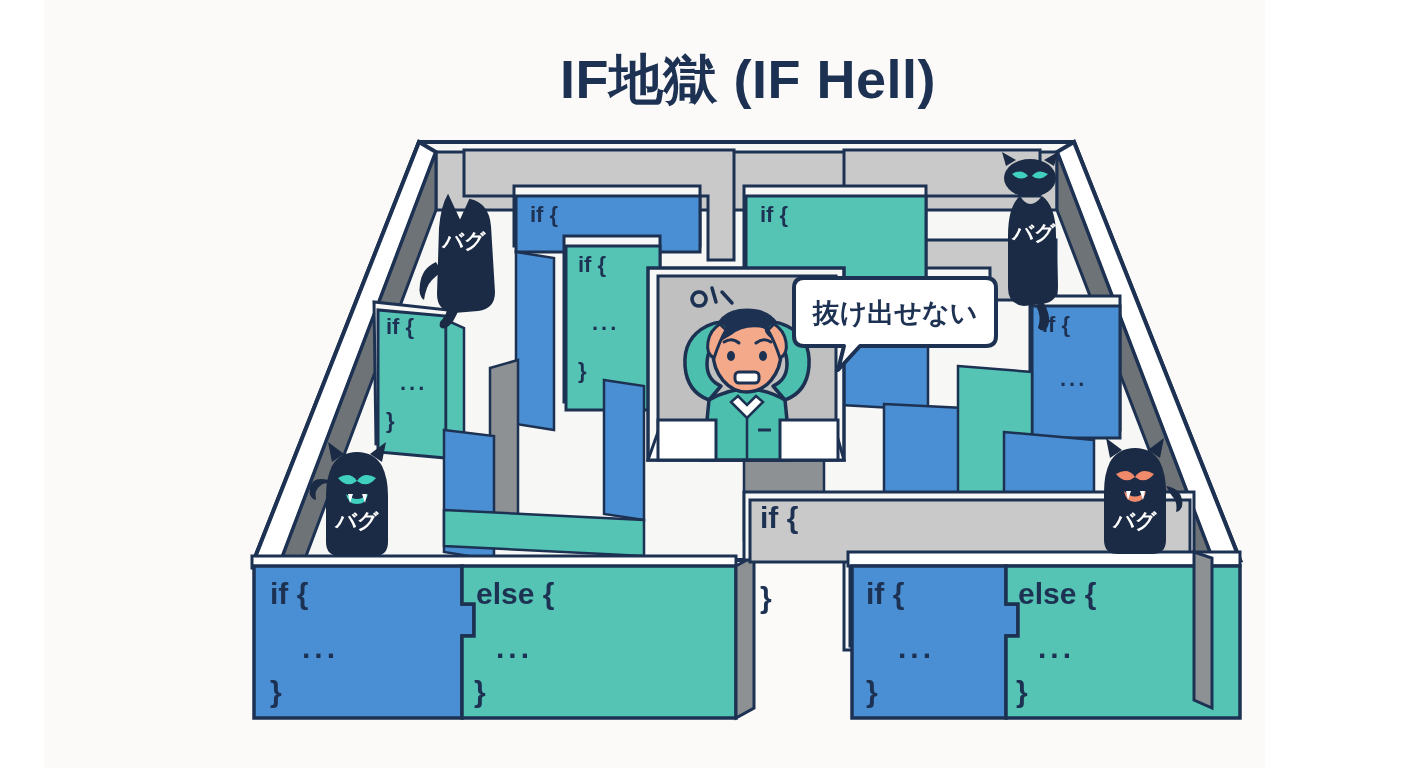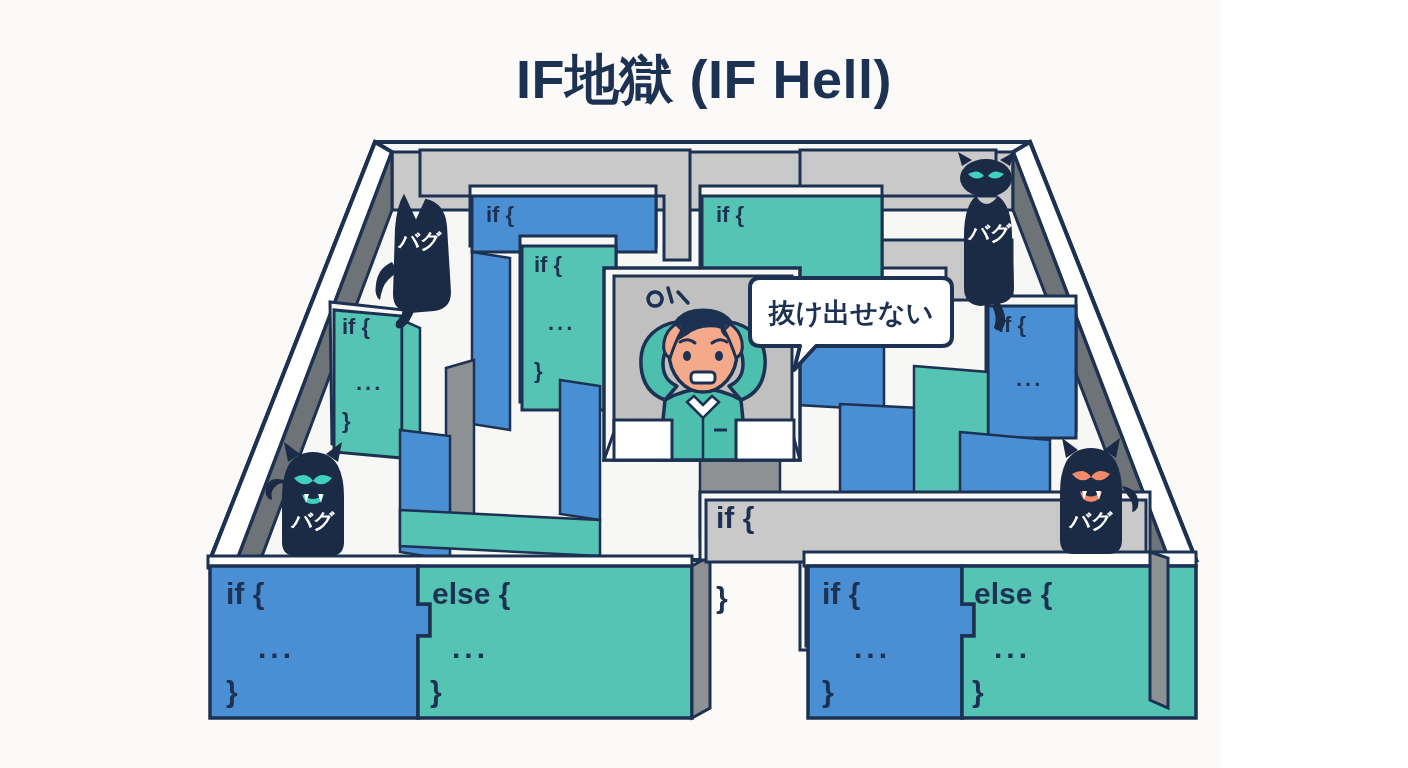--- a/index.html
+++ b/index.html
@@ -7,20 +7,21 @@
     padding: 0;
     background: #ffffff;
   }
   #stage {
     position: relative;
     width: 1221px;
     height: 768px;
     background: #fbfaf8;
     overflow: hidden;
     font-family: "Liberation Sans", sans-serif;
+    margin-left: 44px;
   }
   #title {
     position: absolute;
     top: 44px;
     left: 0;
     width: 1408px;
     text-align: center;
     font-family: "Liberation Sans", sans-serif;
     font-size: 54px;
     font-weight: bold;

